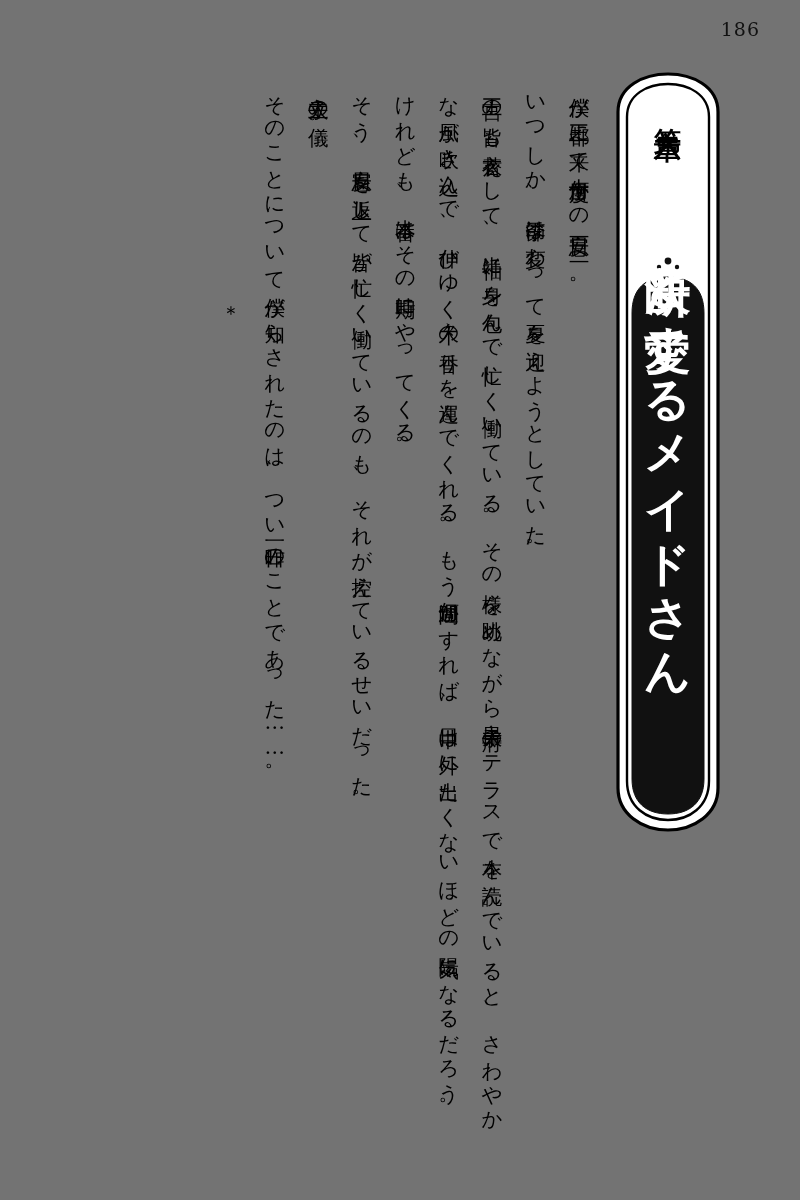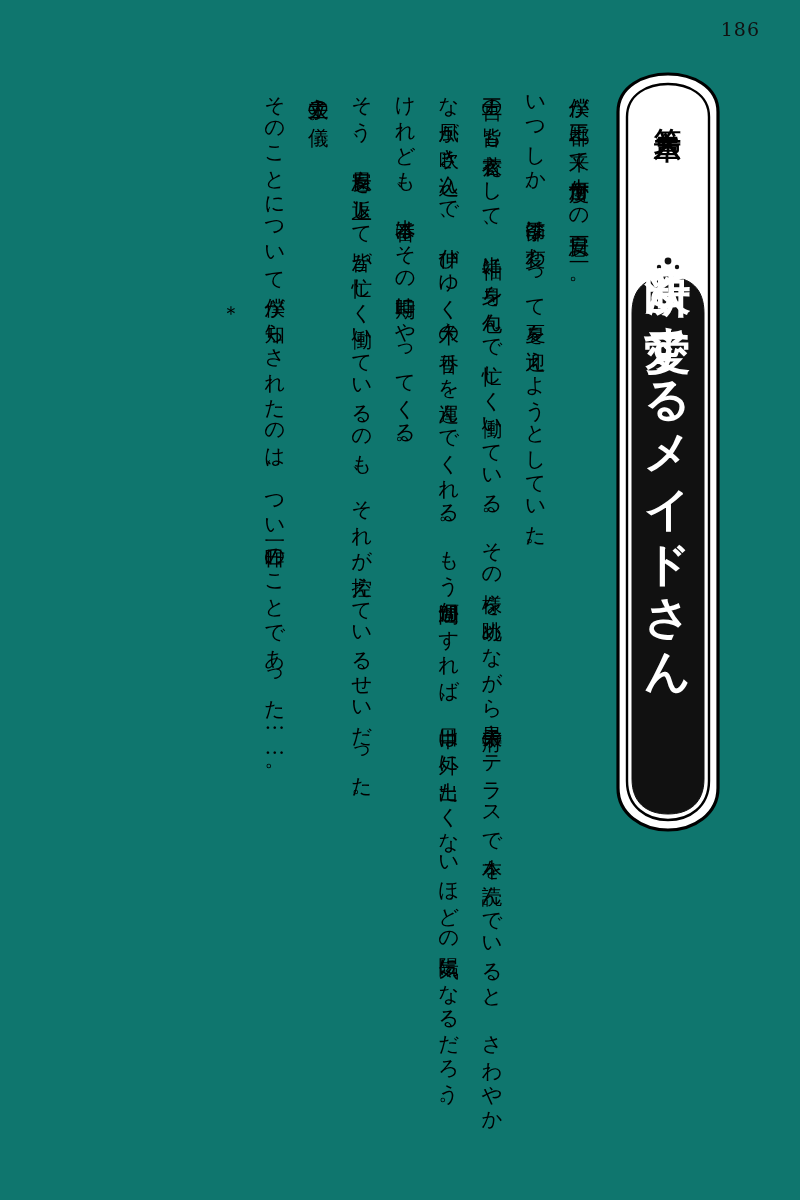--- a/index.html
+++ b/index.html
@@ -12,21 +12,21 @@
     height: 1200px;
     position: relative;
     font-family: "DejaVu Serif", "Liberation Serif", serif;
     color: #000000;
     overflow: hidden;
   }
 
   #page {
     position: absolute;
     inset: 0;
-    background: #0f766e;
+    background: #737373;
   }
 
   
   .page-number {
     position: absolute;
     top: 18px;
     right: 40px;
     font-size: 19px;
     font-family: "DejaVu Serif", "Liberation Serif", serif;
     letter-spacing: 1px;

